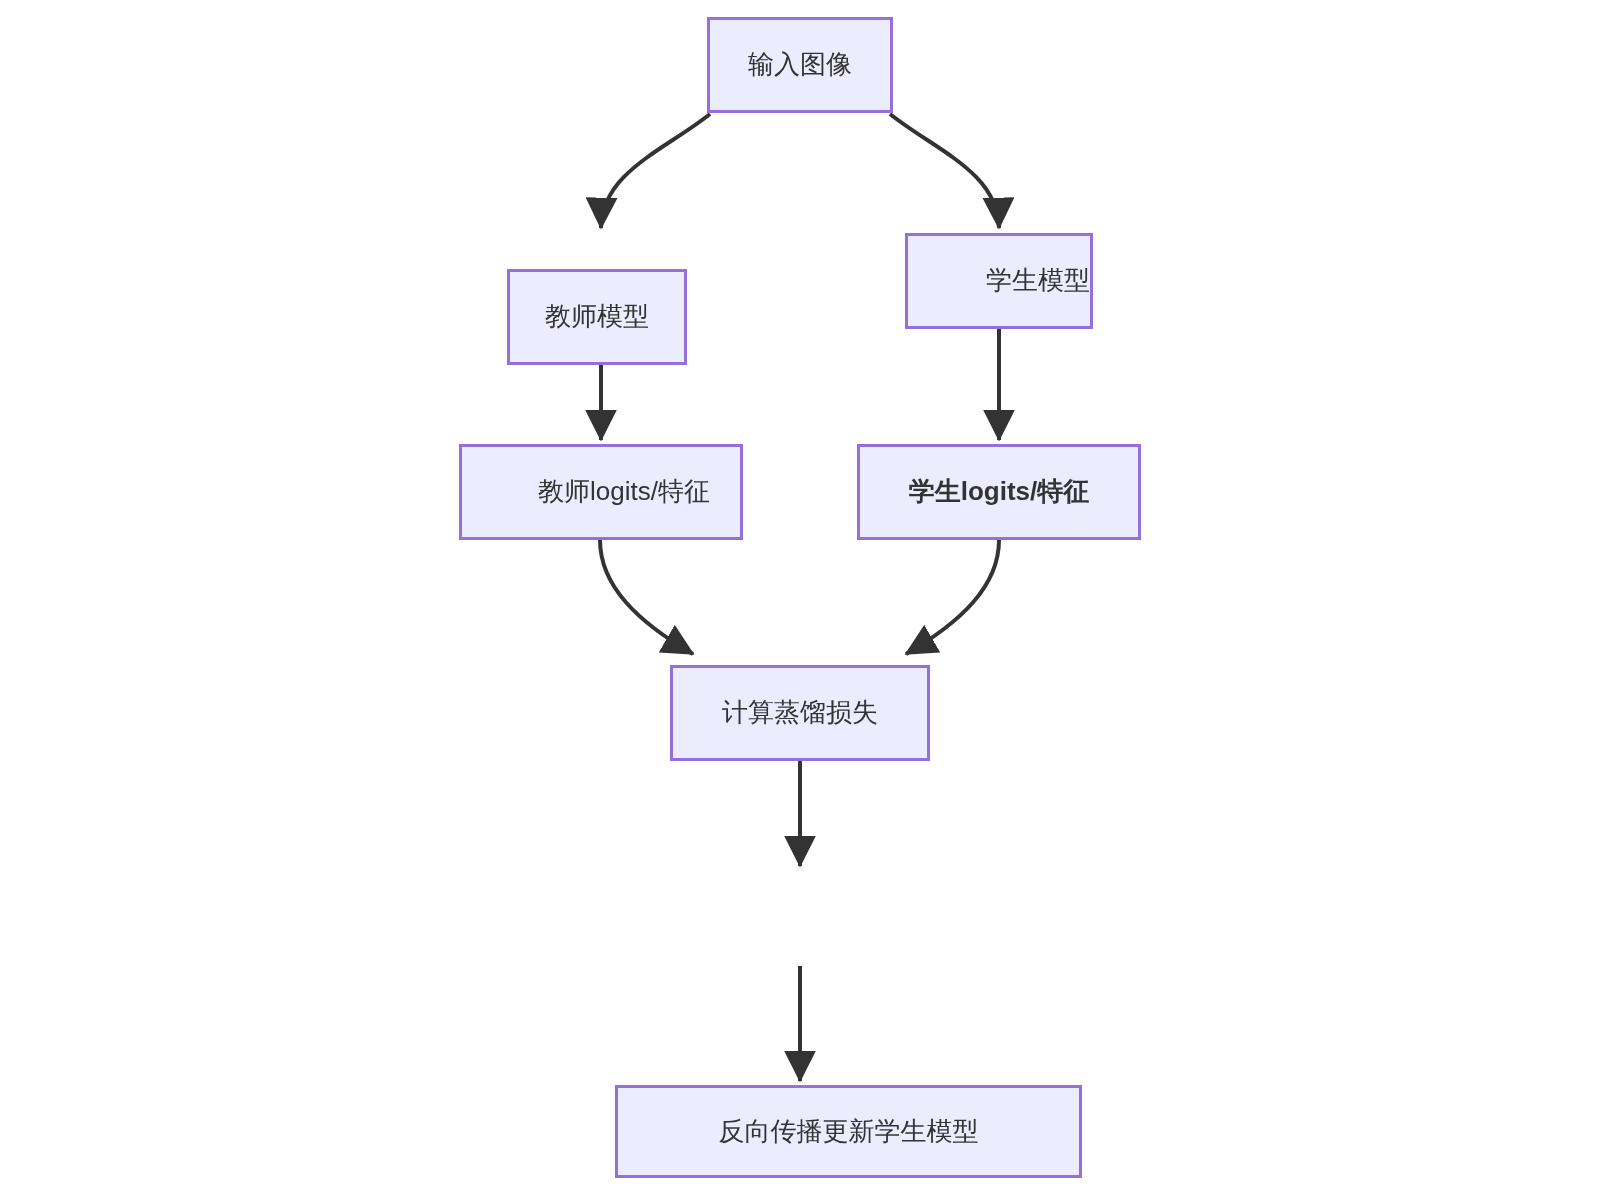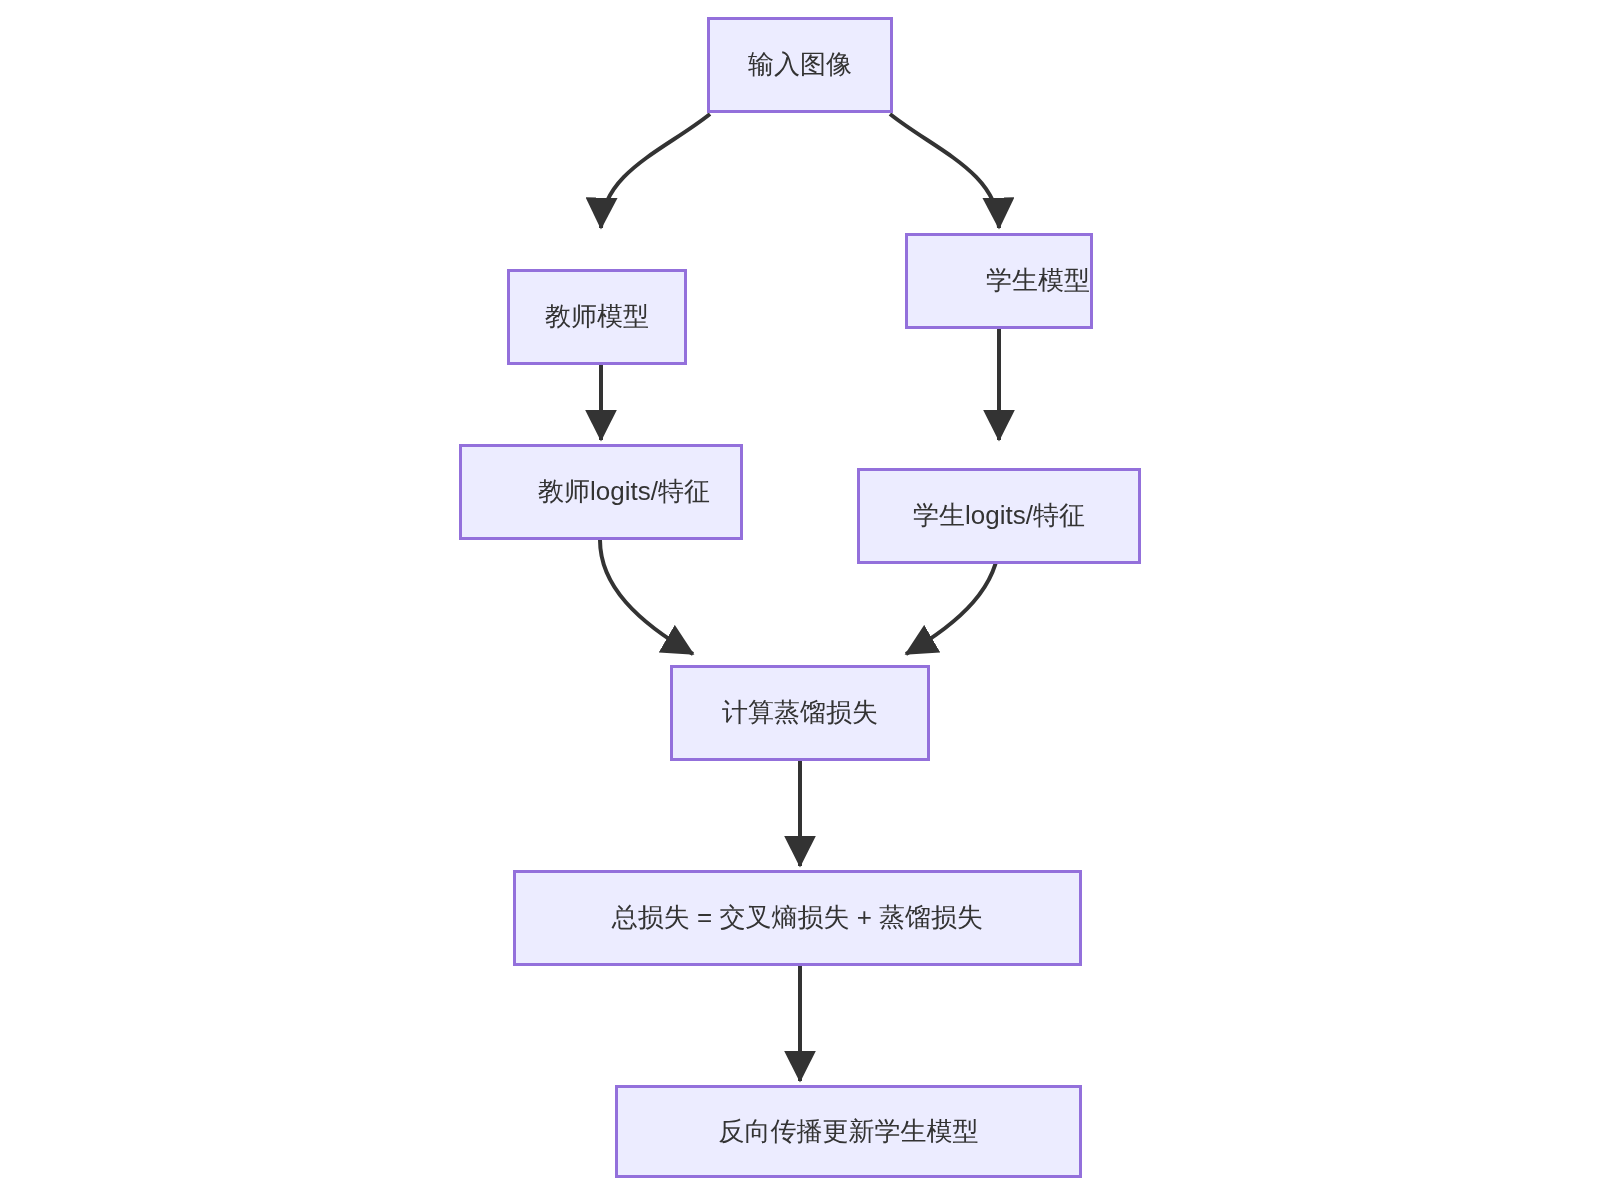--- a/index.html
+++ b/index.html
@@ -38,21 +38,21 @@
     justify-content: center;
     font-size: 26px;
     line-height: 1.2;
     white-space: nowrap;
     text-align: center;
   }
   #n-input    { left: 707px; top: 17px;   width: 186px; height: 96px; }
   #n-teacher  { left: 507px; top: 233px;  width: 180px; height: 96px; margin-top: 36px; }
   #n-student  { left: 905px; top: 233px;  width: 188px; height: 96px; justify-content: flex-end; }
   #n-tlogits  { left: 459px; top: 444px;  width: 284px; height: 96px; padding-left: 46px; }
-  #n-slogits  { left: 857px; top: 468px;  width: 284px; height: 96px; }
+  #n-slogits  { left: 857px; top: 444px;  width: 284px; height: 96px; font-weight: bold; }
   #n-distill  { left: 670px; top: 658px;  width: 260px; height: 96px; margin-top: 7px; }
   #n-total    { left: 513px; top: 870px;  width: 569px; height: 96px; }
   #n-backprop { left: 607px; top: 1085px; width: 467px; height: 93px; margin-left: 8px; }
 </style>
 </head>
 <body>
 
 <div class="canvas">
 
   <svg class="edges-layer" viewBox="0 0 1600 1200" xmlns="http://www.w3.org/2000/svg">
@@ -92,21 +92,18 @@
   </div>
 
   <div class="node" id="n-slogits">
     <span>学生logits/特征</span>
   </div>
 
   <div class="node" id="n-distill">
     <span>计算蒸馏损失</span>
   </div>
 
-  <div class="node" id="n-total">
-    <span>总损失 = 交叉熵损失 + 蒸馏损失</span>
-  </div>
 
   <div class="node" id="n-backprop">
     <span>反向传播更新学生模型</span>
   </div>
 
 </div>
 
 </body></html>

